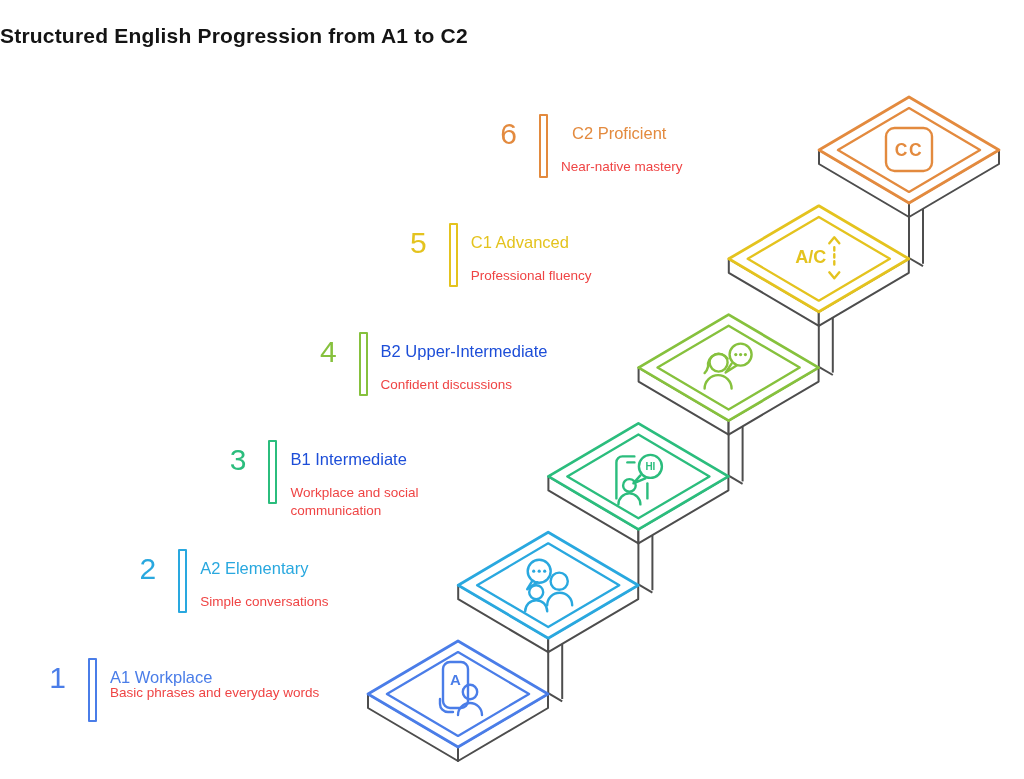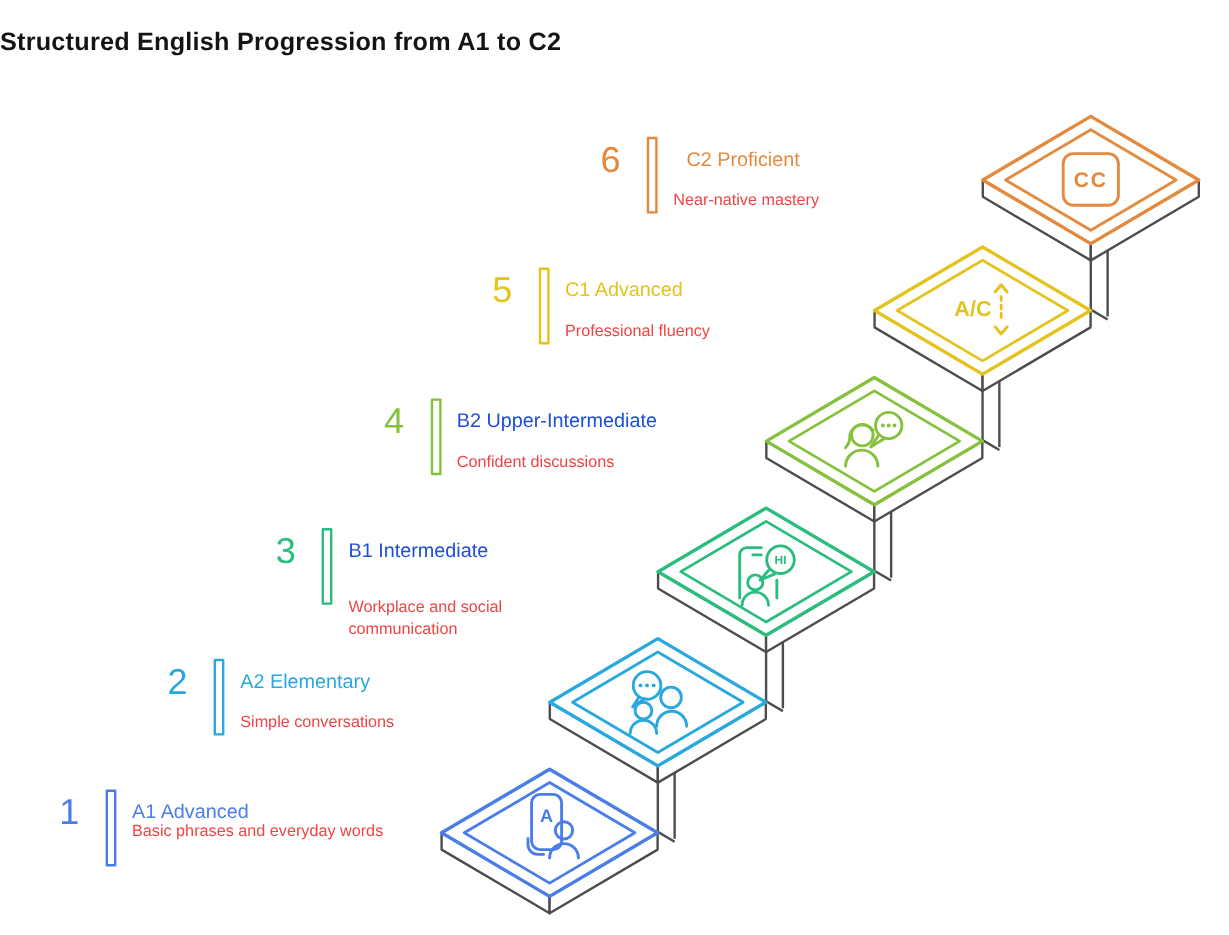--- a/index.html
+++ b/index.html
@@ -141,34 +141,34 @@
         <circle cx="12" cy="-1" r="7.2" fill="none" stroke="#4a7de8" stroke-width="2.4" stroke-linecap="round" stroke-linejoin="round"></circle>
         <path d="M 0 22 a 12 12 0 0 1 24 0" fill="none" stroke="#4a7de8" stroke-width="2.4" stroke-linecap="round" stroke-linejoin="round"></path>
       </g>
     </g>
   </svg>
 
 <div id="labels">
     <div class="" style="position:absolute;">
       <div class="lvl-num" style="left:30px;top:663px;color:#4a7de8;">1</div>
       <div class="lvl-bar" style="left:88px;top:658px;border-color:#4a7de8;"></div>
-      <div class="lvl-title" style="left:110px;top:668px;color:#4a7de8;">A1 Advanced</div>
+      <div class="lvl-title" style="left:110px;top:668px;color:#4a7de8;">A1 Workplace</div>
       <div class="lvl-desc" style="left:110px;top:684px;width:290px;">Basic phrases and everyday words</div>
     </div>
     <div class="" style="position:absolute;">
       <div class="lvl-num" style="left:120.19999999999999px;top:554.2px;color:#29a8df;">2</div>
       <div class="lvl-bar" style="left:178.2px;top:549.2px;border-color:#29a8df;"></div>
       <div class="lvl-title" style="left:200.2px;top:559.2px;color:#29a8df;">A2 Elementary</div>
       <div class="lvl-desc" style="left:200.2px;top:593.2px;width:290px;">Simple conversations</div>
     </div>
     <div class="" style="position:absolute;">
       <div class="lvl-num" style="left:210.39999999999998px;top:445.4px;color:#2bbd7d;">3</div>
       <div class="lvl-bar" style="left:268.4px;top:440.4px;border-color:#2bbd7d;"></div>
       <div class="lvl-title" style="left:290.4px;top:450.4px;color:#1d4ed8;">B1 Intermediate</div>
-      <div class="lvl-desc" style="left:290.4px;top:484.4px;width:168px;margin-top:13px;">Workplace and social communication</div>
+      <div class="lvl-desc" style="left:290.4px;top:484.4px;width:168px;">Workplace and social communication</div>
     </div>
     <div class="" style="position:absolute;">
       <div class="lvl-num" style="left:300.6px;top:336.6px;color:#86c13d;">4</div>
       <div class="lvl-bar" style="left:358.6px;top:331.6px;border-color:#86c13d;"></div>
       <div class="lvl-title" style="left:380.6px;top:341.6px;color:#1d4ed8;">B2 Upper-Intermediate</div>
       <div class="lvl-desc" style="left:380.6px;top:375.6px;width:290px;">Confident discussions</div>
     </div>
     <div class="" style="position:absolute;">
       <div class="lvl-num" style="left:390.8px;top:227.8px;color:#e4c31e;">5</div>
       <div class="lvl-bar" style="left:448.8px;top:222.8px;border-color:#e4c31e;"></div>

